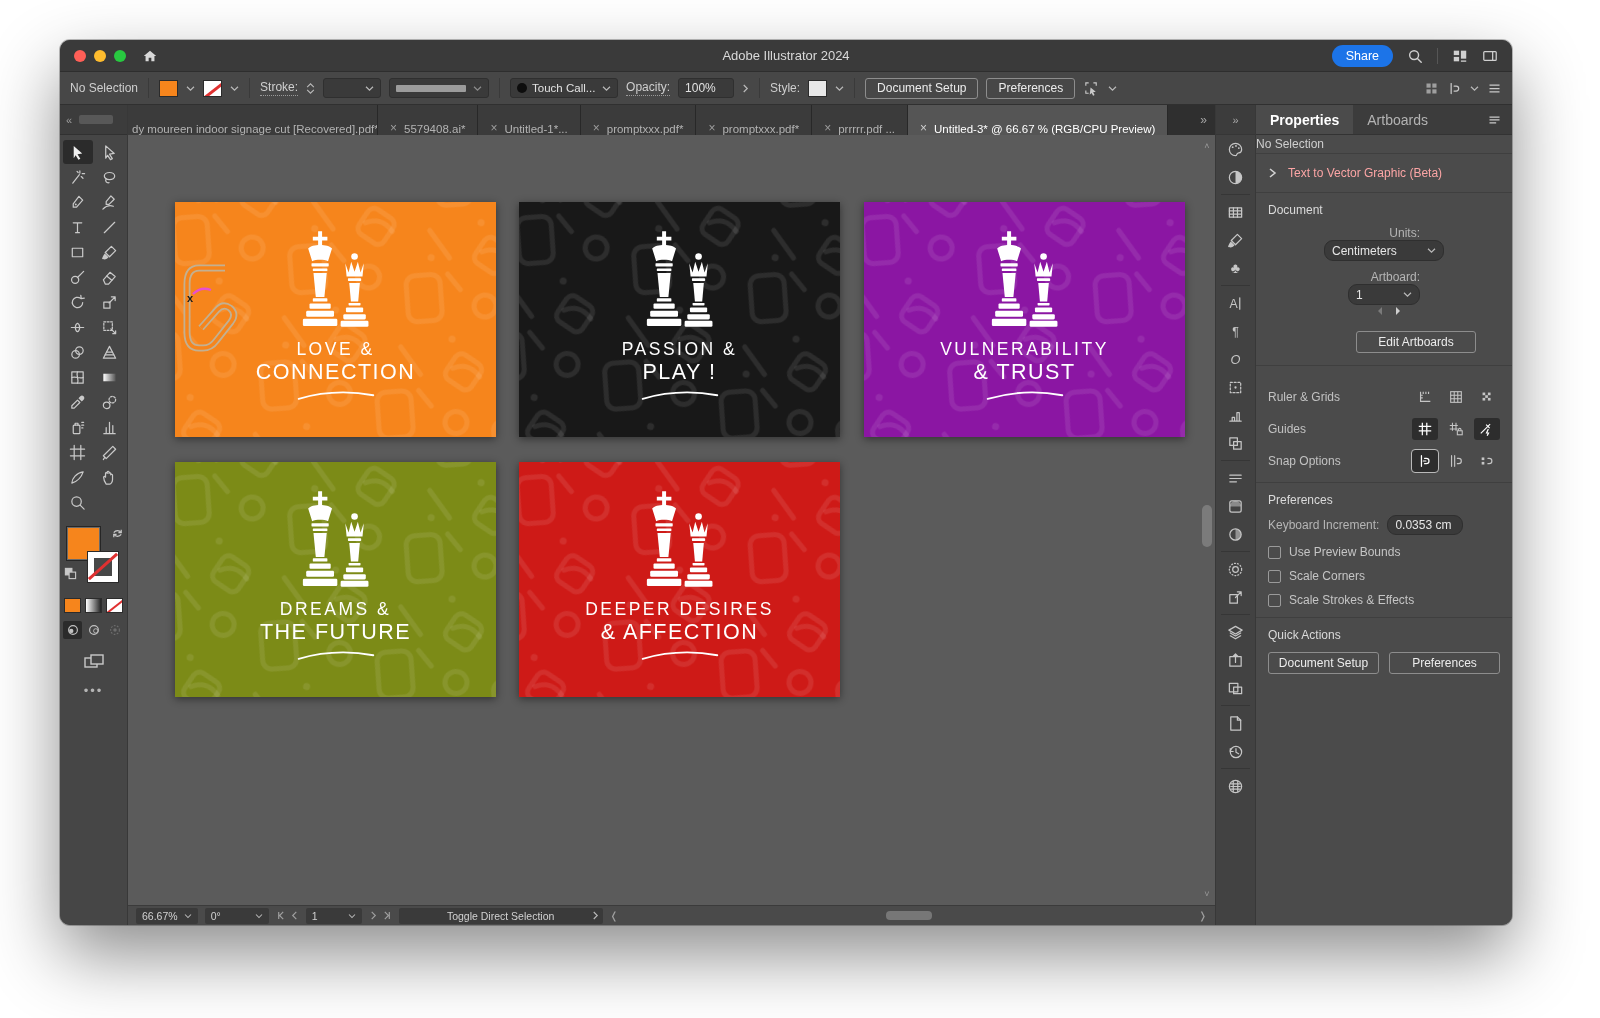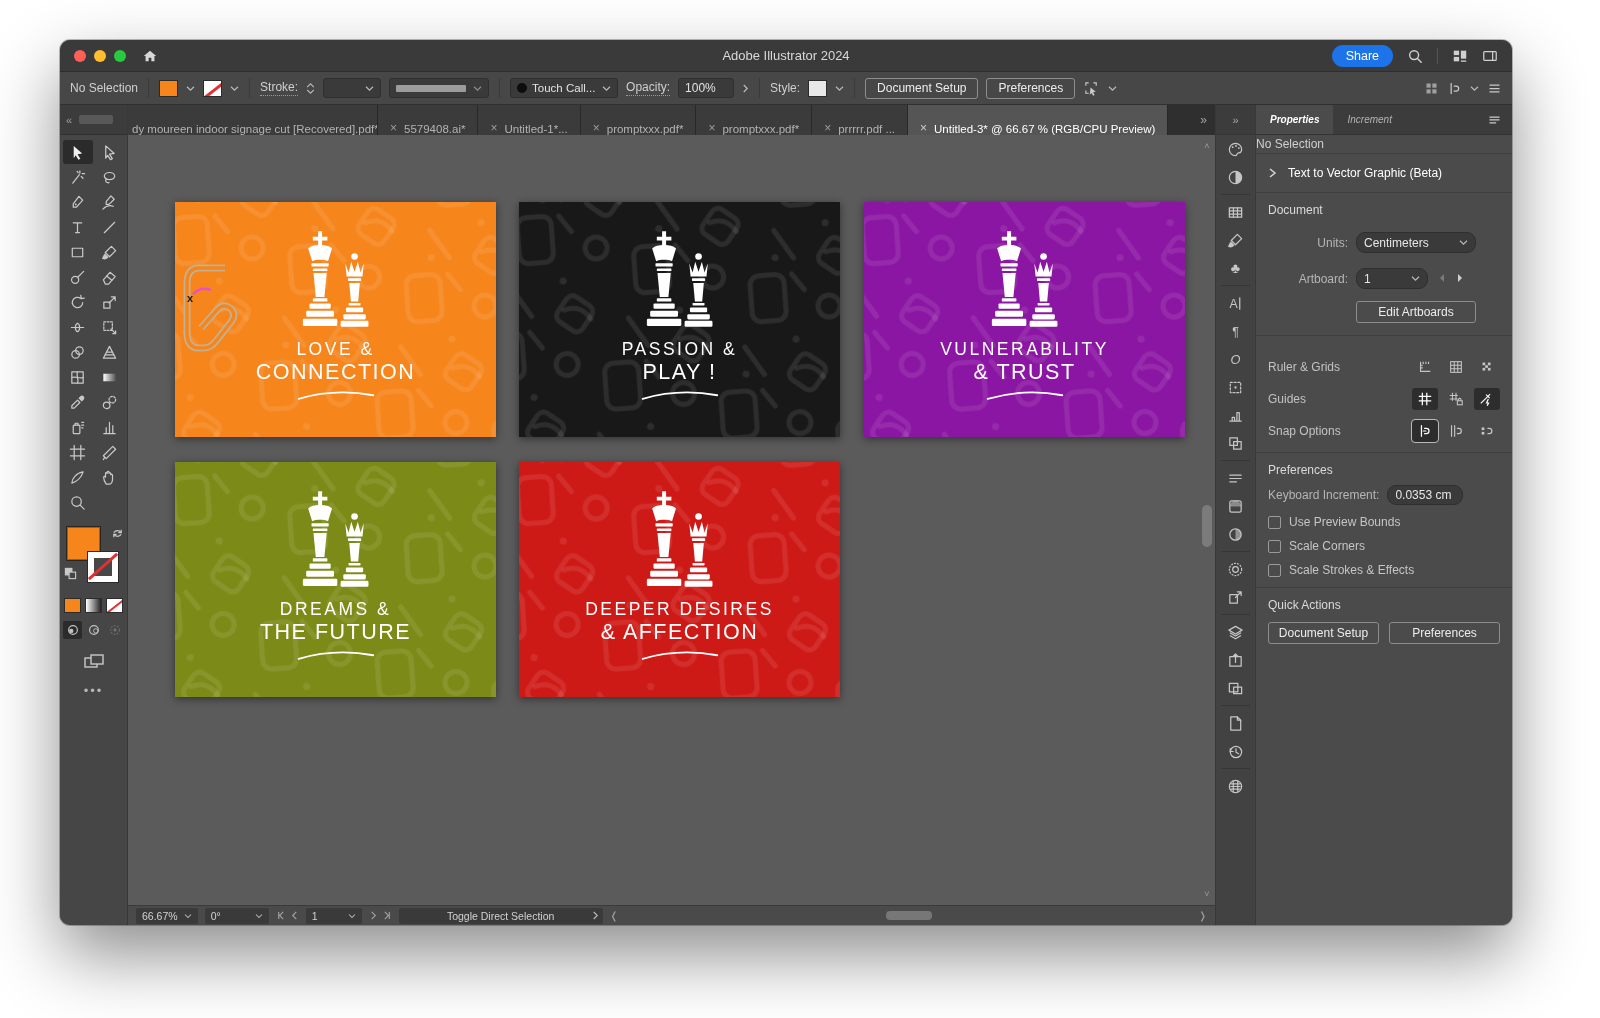--- a/index.html
+++ b/index.html
@@ -97,29 +97,29 @@
 
   
   .strip { width:41px; background:#424242; border-left:1px solid #383838; border-right:1px solid #383838; display:flex; flex-direction:column; flex:0 0 auto; }
   .strip-head { height:30px; display:flex; align-items:center; justify-content:center; color:#a8a8a8; font-size:11px; border-bottom:1px solid #363636; background:#3c3c3c; }
   .strip-btn { height:28px; display:flex; align-items:center; justify-content:center; color:#c6c6c6; }
   .strip-sep { height:1px; background:#363636; margin:3px 5px; }
 
   
   .panelcol { width:256px; background:#4b4b4b; display:flex; flex-direction:column; flex:0 0 auto; font-size:12px; }
   .panel-tabs { height:30px; background:#3c3c3c; display:flex; align-items:stretch; border-bottom:1px solid #333; flex:0 0 auto; }
-  .ptab { padding:0 14px; display:flex; align-items:center; color:#b3b3b3; font-size:10px;font-style:italic; }
+  .ptab { padding:0 14px; display:flex; align-items:center; color:#b3b3b3; font-size:14px; }
   .ptab.active { background:#4b4b4b; color:#ffffff; font-weight:700; }
   .panel-menu { margin-left:auto; display:flex; align-items:center; padding:0 10px; color:#c9c9c9; }
   .panel-body { flex:1; overflow:hidden; }
   .psec { border-bottom:1px solid #3f3f3f; padding:10px 12px; }
   .psec-title { color:#dadada; font-size:12px; margin-bottom:4px; }
   .no-sel { color:#cfcfcf; padding:2px 0; }
-  .t2v { display:flex; align-items:center; gap:10px; color:#ffffff; padding:2px 0; }
-  .prow { display:flex; align-items:center; margin-top:15px; }
+  .t2v { display:flex; align-items:center; gap:10px; color:#fca5a5; padding:2px 0; }
+  .prow { display:flex; align-items:center; margin-top:9px;flex-direction:column; }
   .prow .plabel { width:88px; text-align:right; color:#b5b5b5; padding-right:8px; }
   .pfield { background:#3a3a3a; border:1px solid #2f2f2f; border-radius:9px; height:21px; display:flex; align-items:center; padding:0 7px; color:#e6e6e6; gap:6px; }
   .pfield .chev { margin-left:auto; }
   .units-dd { width:120px; }
   .ab-dd { width:72px; }
   .nav-arrs { display:flex; gap:10px; margin-left:10px; align-items:center; }
   .edit-btn { margin:12px 0 2px 88px; width:120px; height:22px; border:1px solid #8d8d8d; border-radius:3px; color:#ececec; display:flex; align-items:center; justify-content:center; font-size:12px; }
   .icnrow { display:flex; align-items:center; margin-top:10px; }
   .icnrow .plabel2 { flex:1; color:#c2c2c2; }
   .pibtn { width:26px; height:22px; display:flex; align-items:center; justify-content:center; color:#c5c5c5; border-radius:3px; margin-left:5px; }
@@ -1075,21 +1075,21 @@
                 <path d="M4 6.2 h10 M4 9 h10 M4 11.8 h10 M6.6 3.6 v10.8 M11.4 3.6 v10.8"></path>
               </g>
             </svg>
           </span>
         </div>
       </div>
 
     <div class="panelcol">
       <div class="panel-tabs">
         <span class="ptab active">Properties</span>
-        <span class="ptab">Increment</span>
+        <span class="ptab">Artboards</span>
         <span class="panel-menu">
           <svg viewBox="0 0 18 18" width="15" height="15">
               <g stroke="currentColor" stroke-width="1.5">
                 <path d="M3 6 h12 M3 9.5 h12 M3 13 h8"></path>
               </g>
             </svg>
         </span>
       </div>
       <div class="panel-body">
         <div class="psec no-sel">No Selection</div>

